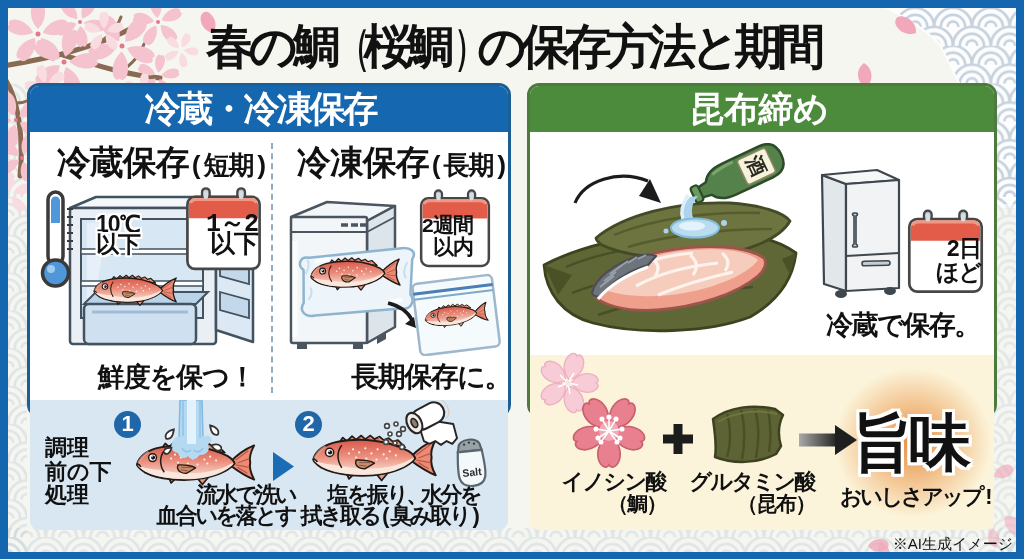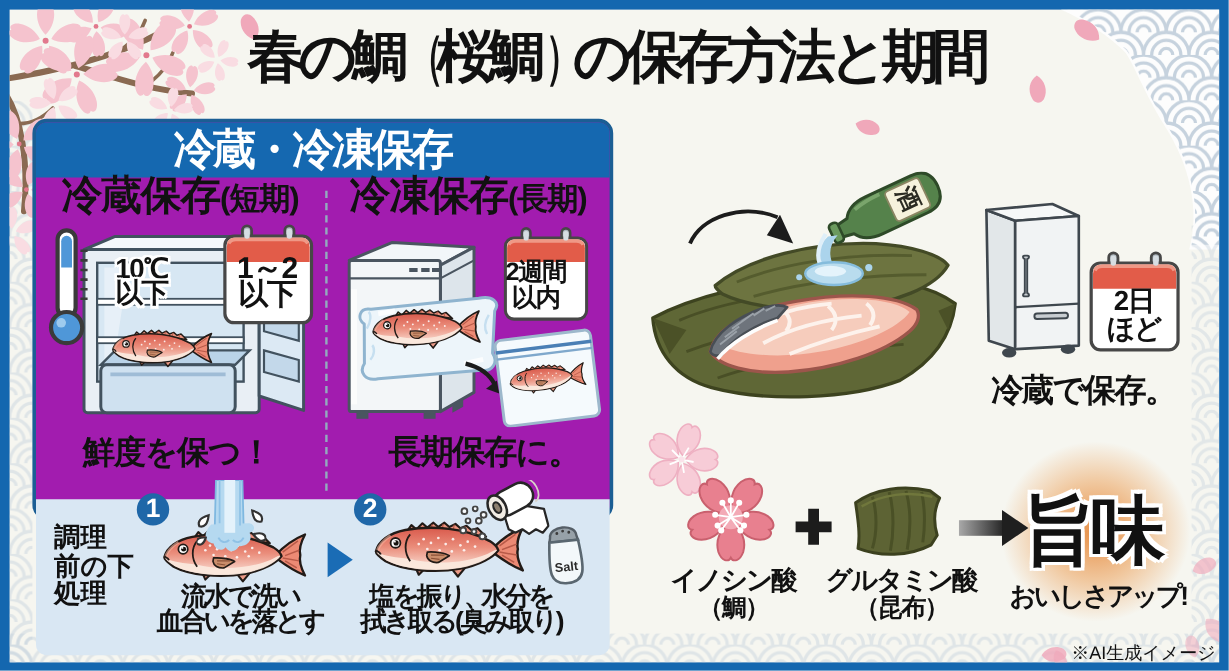--- a/index.html
+++ b/index.html
@@ -3,33 +3,33 @@
 <meta charset="utf-8">
 <style>
 html,body{margin:0;padding:0;}
 body{width:1024px;height:559px;overflow:hidden;font-family:"Liberation Sans",sans-serif;color:#111;}
 #stage{position:relative;width:1024px;height:559px;background:#1467af;}
 #inner{position:absolute;left:8px;top:8px;width:1008px;height:544px;background:#f6f6f0;}
 .abs{position:absolute;}
 svg{display:block;}
 #title{position:absolute;left:0;top:15px;width:1026px;text-align:center;font-size:48px;font-weight:900;letter-spacing:-5.5px;white-space:nowrap;z-index:5;}
 .pn{transform:scaleX(0.6);display:inline-block;width:0.6em;}
-.panel{position:absolute;top:83px;height:334px;border-radius:12px;box-sizing:border-box;background:#a21caf;z-index:3;margin-top:16px;}
+.panel{position:absolute;top:83px;height:334px;border-radius:12px;box-sizing:border-box;background:#ffffff;z-index:3;}
 #lpanel{left:27px;width:484px;border:3px solid #1b5e94;}
 #rpanel{left:527px;width:470px;border:3px solid #4d7b3d;}
 .phead{position:absolute;left:0;top:0;width:100%;height:46px;text-align:center;color:#fff;font-weight:bold;line-height:46px;border-radius:9px 9px 0 0;}
 #lpanel .phead{font-size:36px;letter-spacing:-3px;text-indent:-18px;}
 #rpanel .phead{font-size:35px;letter-spacing:-0.5px;text-indent:-6px;}
 #lpanel .phead{background:#1568b0;}
 #rpanel .phead{background:#4c8b3b;}
 #lfoot{position:absolute;left:0;top:314px;width:100%;height:130px;background:#d9e7f3;border-radius:0 0 9px 9px;}
 #rfoot{position:absolute;left:0;top:269px;width:100%;height:175px;background:#fcf4da;border-radius:0 0 9px 9px;}
 #divider{position:absolute;left:241px;top:57px;height:250px;width:0;border-left:2px dashed #93abbe;}
 .t{position:absolute;z-index:6;font-weight:bold;white-space:nowrap;}
-.ctr{text-align:center;}
+.ctr{text-align:right;font-family:Liberation Mono, monospace;}
 .outline{text-shadow:-2px -2px 0 #fff,2px -2px 0 #fff,-2px 2px 0 #fff,2px 2px 0 #fff,0 -2px 0 #fff,0 2px 0 #fff,-2px 0 0 #fff,2px 0 0 #fff;}
 #credit{position:absolute;left:780px;top:535px;width:233px;text-align:right;font-size:15px;color:#111;z-index:6;}
 #glow{position:absolute;left:834px;top:368px;width:158px;height:150px;background:radial-gradient(closest-side,rgba(230,138,62,0.95),rgba(236,162,92,0.55) 55%,rgba(246,244,218,0) 100%);z-index:5;}
 #umami{position:absolute;left:845px;top:411px;width:128px;text-align:center;font-size:62px;line-height:64px;font-weight:900;letter-spacing:-4px;z-index:6;
  text-shadow:-3px -3px 0 #fff,3px -3px 0 #fff,-3px 3px 0 #fff,3px 3px 0 #fff,0 -3px 0 #fff,0 3px 0 #fff,-3px 0 0 #fff,3px 0 0 #fff;}
 </style>
 </head>
 <body>
 <div id="stage">
  <div id="inner"></div>
@@ -134,20 +134,24 @@
    <use href="#petal1" transform="translate(872,534) scale(0.9) rotate(150)" opacity="0.7"></use>
   </g>
  </svg>
 
  <div id="title">春の鯛<span class="pn">（</span>桜鯛<span class="pn">）</span>の保存方法と期間</div>
 
  <div id="lpanel" class="panel">
    <div class="phead">冷蔵・冷凍保存</div>
    <div id="divider"></div>
    <div id="lfoot"></div>
+ </div>
+ <div id="rpanel" class="panel">
+   <div class="phead">昆布締め</div>
+   <div id="rfoot"></div>
  </div>
 
  <svg width="0" height="0" style="position:absolute;">
   <defs>
    <linearGradient id="fishg" x1="0" y1="0" x2="0" y2="1">
      <stop offset="0" stop-color="#d95a4c"></stop>
           <stop offset="0.45" stop-color="#ea8d7b"></stop>
           <stop offset="0.85" stop-color="#f7cfc3"></stop>
    </linearGradient>
    <g id="fish">

